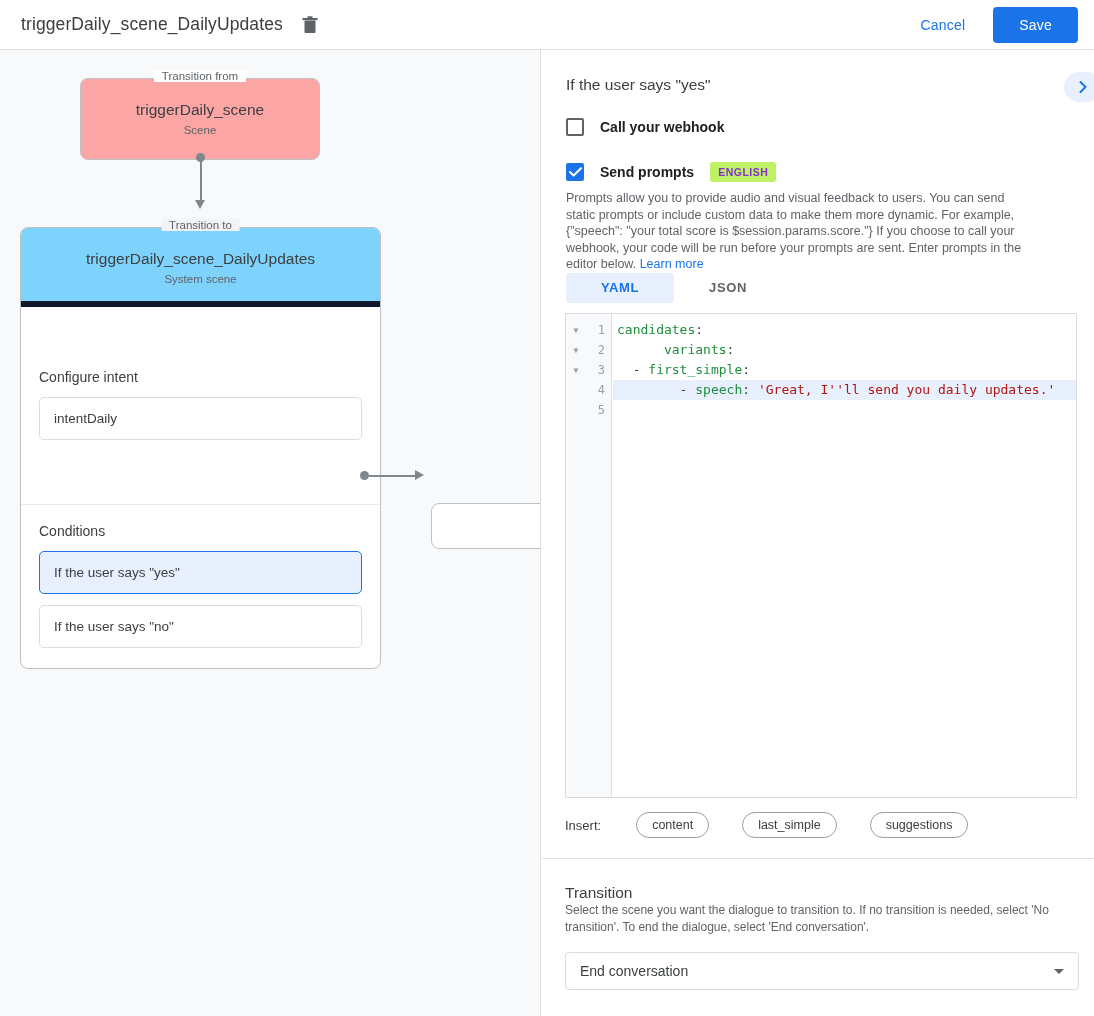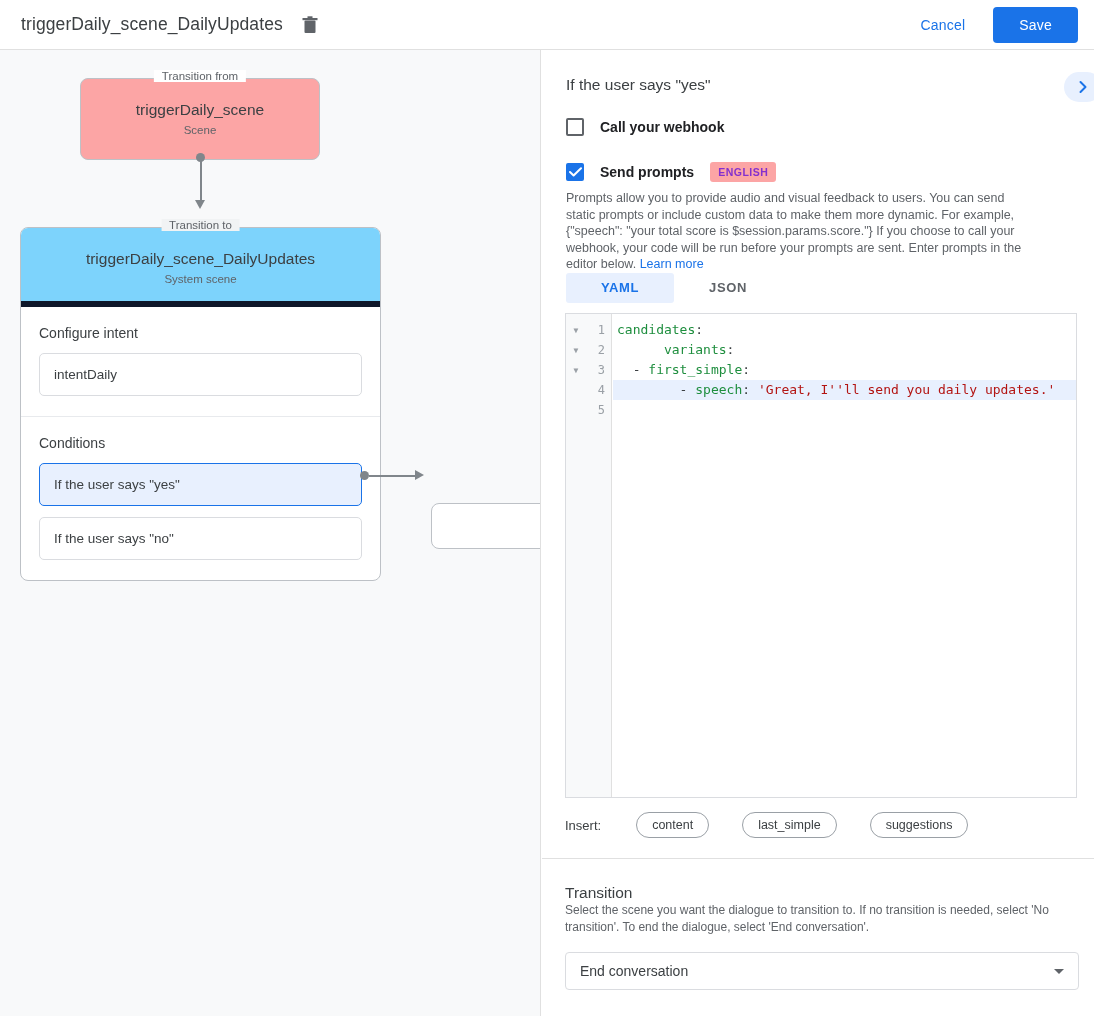--- a/index.html
+++ b/index.html
@@ -147,20 +147,21 @@
   .node-to-header {
     background: #7dd3fc;
     border-radius: 7px 7px 0 0;
     padding: 22px 0 16px;
     position: relative;
     border-bottom: 6px solid #0f172a;
   }
   .node-to-header .node-legend { background: #f1f3f4; }
   .section {
     padding: 18px 18px 20px;
+    margin-top: 44px;
   }
   .section + .section { border-top: 1px solid #e8eaed; }
   .section-label {
     font-size: 14px;
     color: #3c4043;
     margin-bottom: 12px;
   }
   .field-box {
     border: 1px solid #dadce0;
     border-radius: 5px;
@@ -242,21 +243,21 @@
     display: flex; align-items: center; justify-content: center;
   }
   .check-label {
     margin-left: 16px;
     font-size: 14px;
     font-weight: bold;
     color: #202124;
   }
   .lang-badge {
     margin-left: 16px;
-    background: #fca5a5;
+    background: #bef264;
     color: #8430ce;
     font-size: 10.5px;
     font-weight: bold;
     letter-spacing: .5px;
     padding: 4px 8px;
     border-radius: 3px;
   }
   .help-text {
     padding: 0 24px;
     margin-top: 8px;

